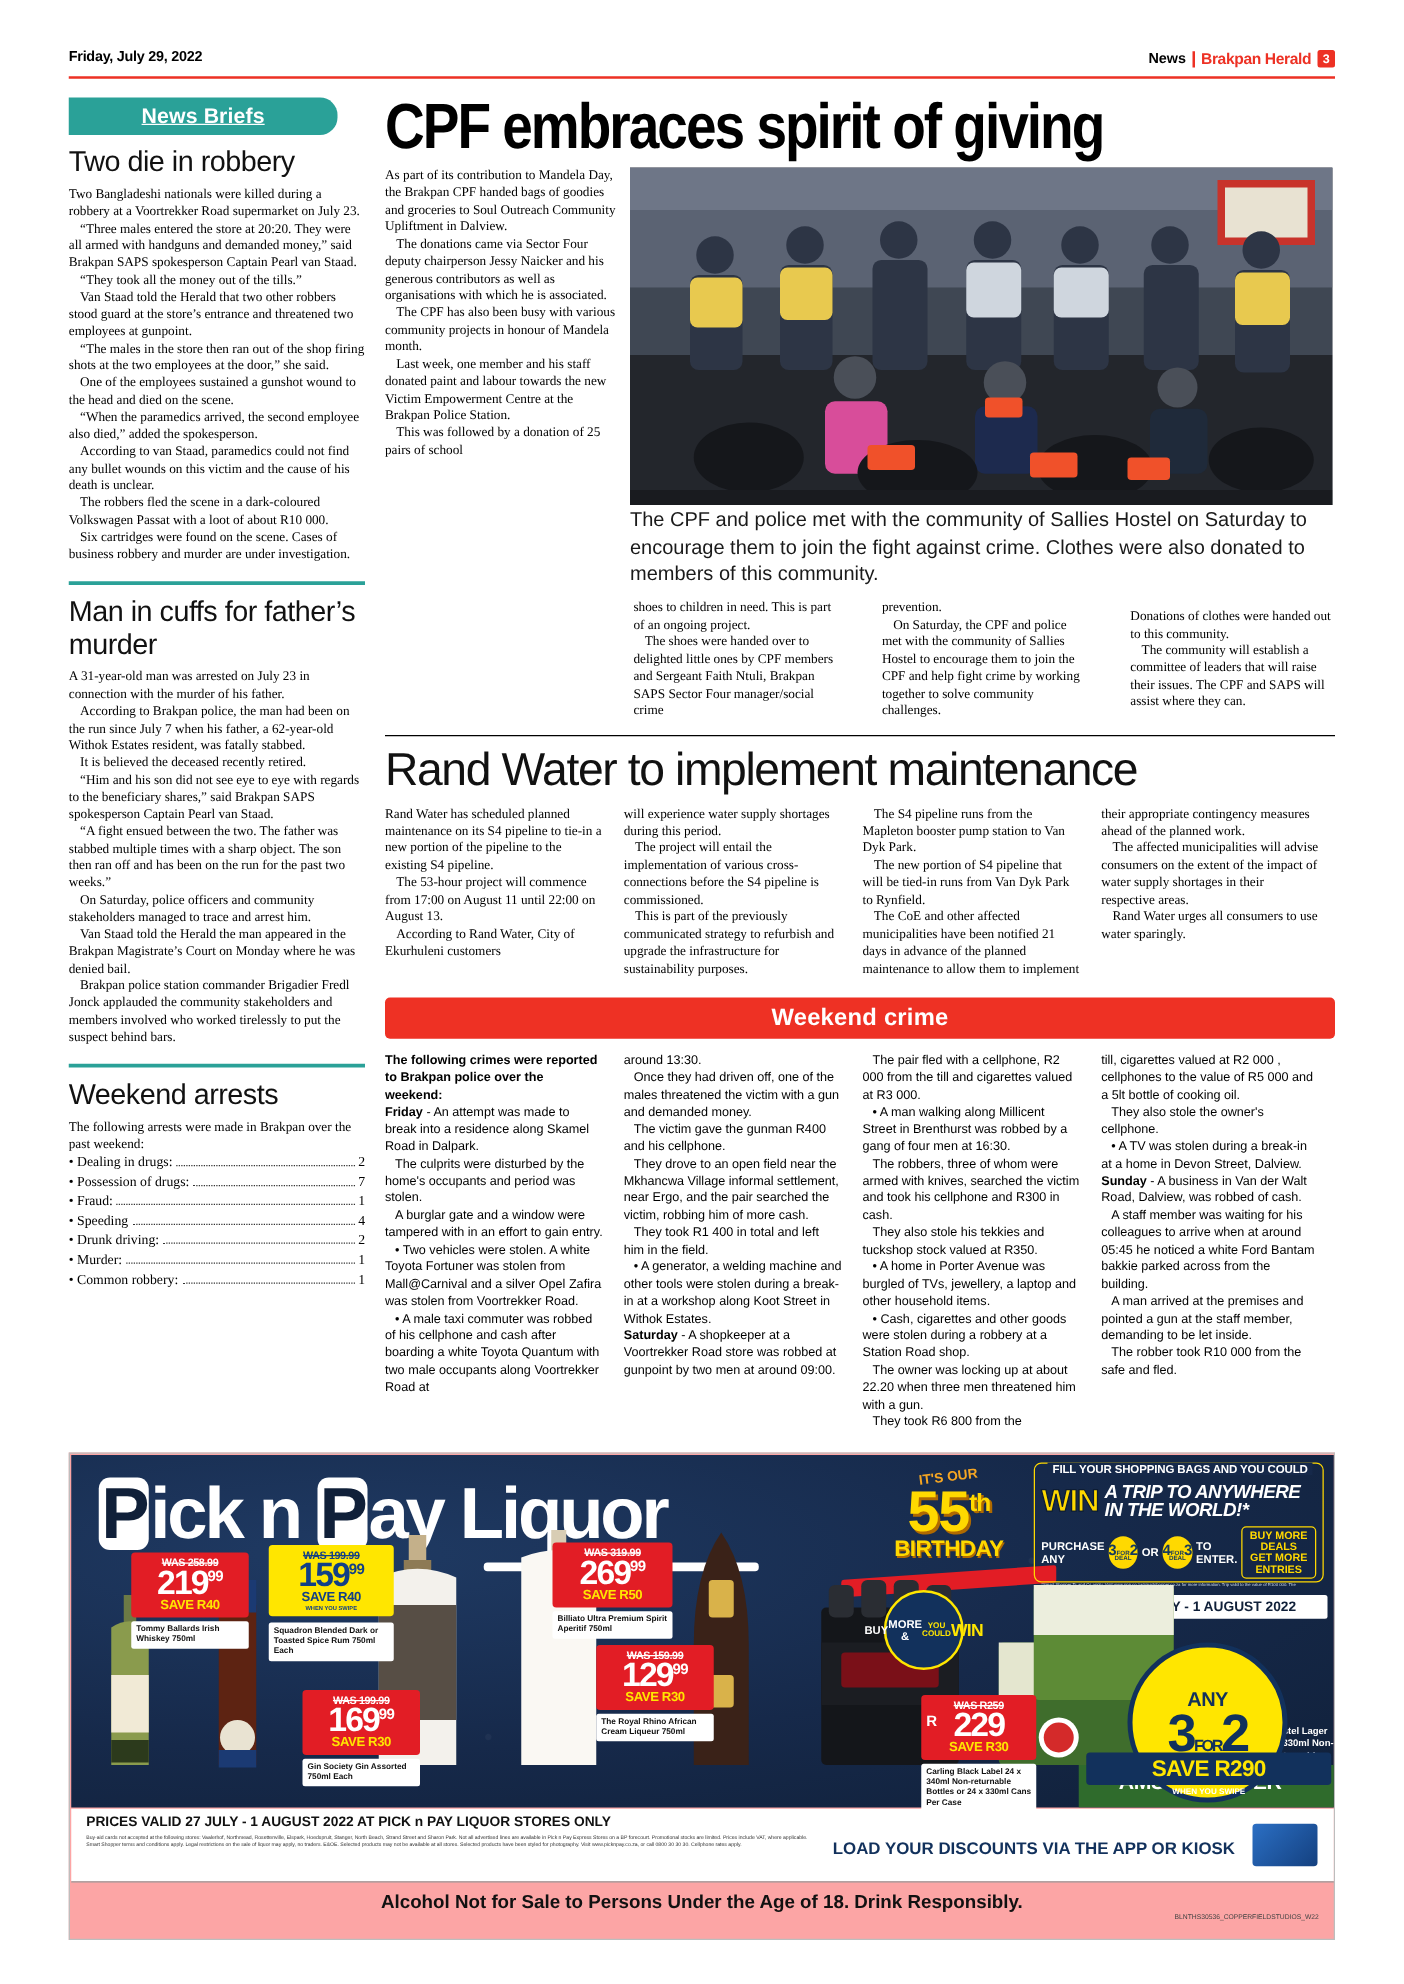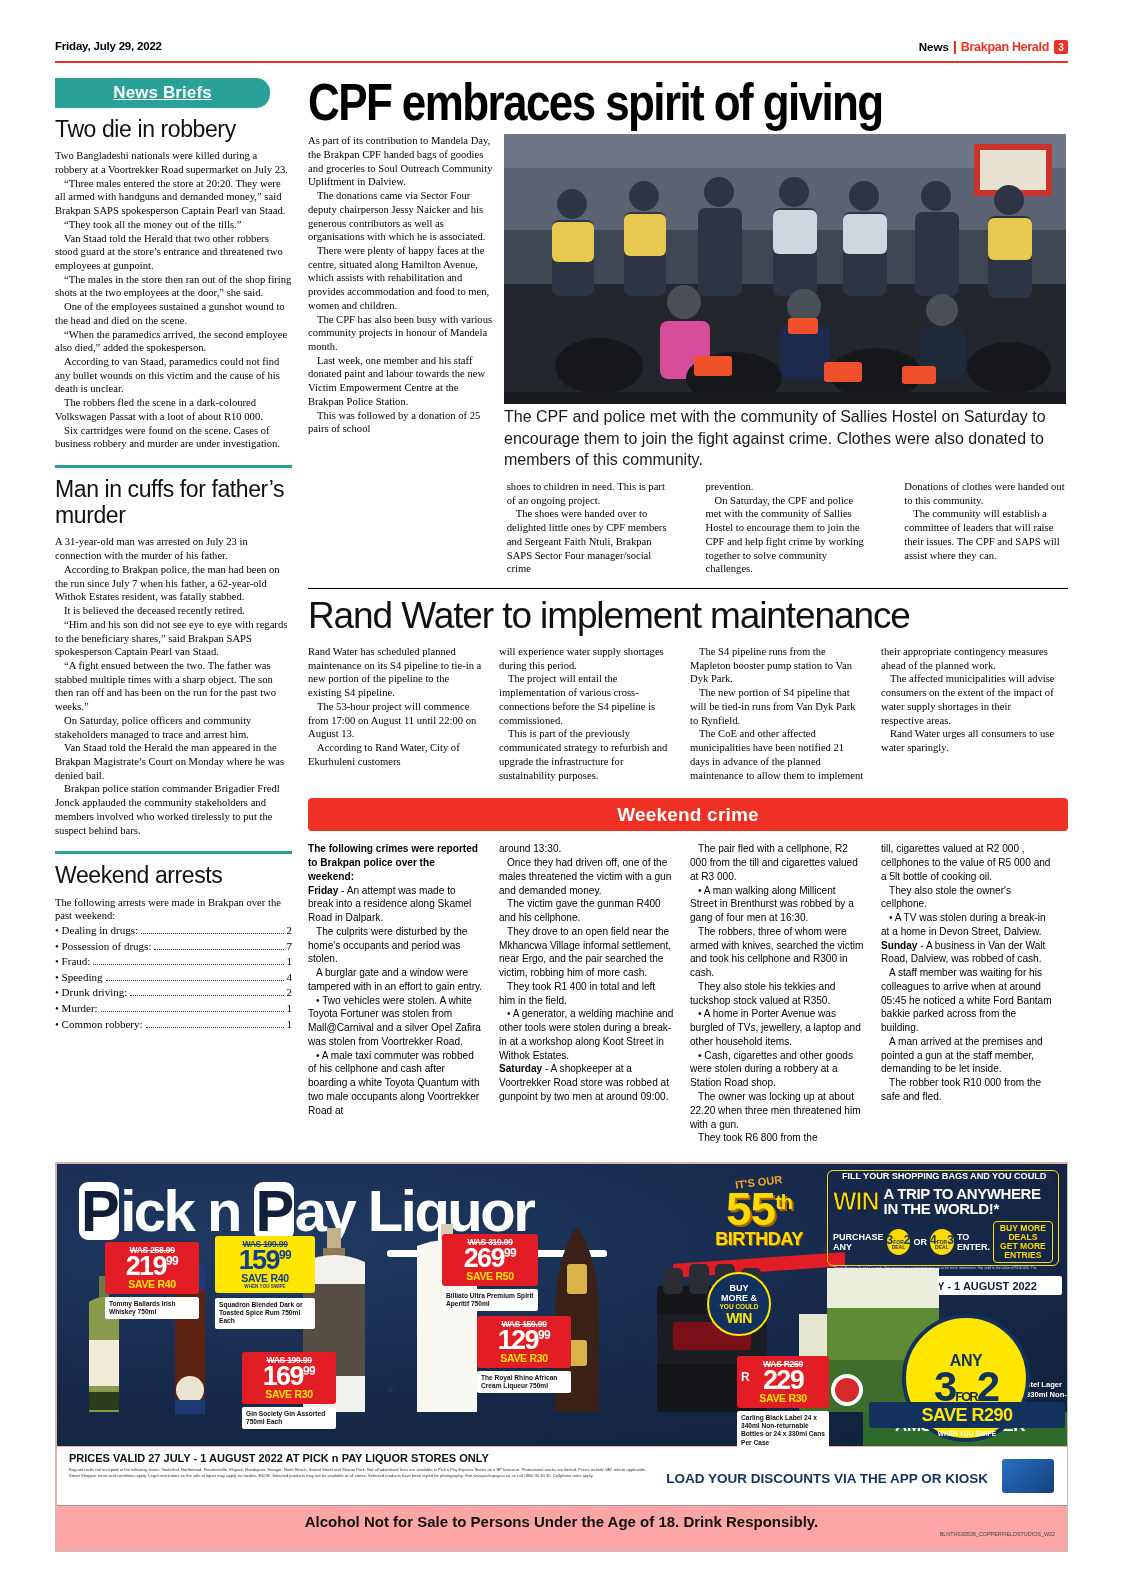--- a/index.html
+++ b/index.html
@@ -77,21 +77,21 @@
   .cpf-photo-wrap { width:562px; }
   .cpf-photo {
     width:562px; height:270px; position:relative; overflow:hidden;
     background: linear-gradient(180deg,#5d6470 0%, #474d58 42%, #2d3138 100%);
   }
   .caption {
     font-family:"Liberation Sans",sans-serif; font-size:16px; line-height:1.35;
     color:#1a1a1a; padding-top:2px;
   }
 
-  .three-col { display:flex; gap:35px; margin-top:9px; }
+  .three-col { display:flex; gap:35px; margin-top:9px;align-items:center; }
   .three-col > div { width:186px; }
 
   .hr-thin { height:1px; background:#000; margin:12px 0 0 0; }
 
   .headline-rand {
     font-family:"Liberation Sans",sans-serif; font-weight:400; font-size:37px;
     line-height:1.0; letter-spacing:-1.1px; color:#111; margin-top:8px;
   }
   .four-col { display:flex; gap:16px; margin-top:11px; }
   .four-col > div { width:175px; }
@@ -167,21 +167,21 @@
     font-family:"Liberation Sans",sans-serif; font-weight:700; color:#fff;
     font-size:9.2px; text-align:center; letter-spacing:-0.1px;
     position:relative; top:-9px; background:#16294a; display:inline-block; padding:0 4px; left:5px;
   }
   .win-word {
     font-family:"Liberation Sans",sans-serif; font-weight:700; color:#ffd900;
     font-size:25px; letter-spacing:-1px; -webkit-text-stroke:1px #0d1c33;
   }
   .win-line {
     font-family:"Liberation Sans",sans-serif; font-weight:700; color:#fff;
-    font-size:15px; line-height:1.0; letter-spacing:-0.4px;
+    font-size:15px; line-height:1.0; letter-spacing:-0.4px;font-style:italic;
   }
   .win-purchase {
     font-family:"Liberation Sans",sans-serif; font-weight:700; color:#fff;
     font-size:9px; display:flex; align-items:center; gap:3px; margin-top:5px;
   }
   .deal-circle {
     width:26px; height:26px; border-radius:50%; background:#ffd900; color:#14395f;
     font-family:"Liberation Sans",sans-serif; font-weight:700; font-size:12px;
     display:flex; flex-direction:column; align-items:center; justify-content:center; line-height:.85;
   }
@@ -377,21 +377,20 @@
   </div>
 
   <div class="main">
 
     <h1 class="headline-cpf">CPF embraces spirit of giving</h1>
 
     <div class="cpf-row">
       <div class="cpf-col body-serif">
         <p class="noindent">As part of its contribution to Mandela Day, the Brakpan CPF handed bags of goodies and groceries to Soul Outreach Community Upliftment in Dalview.</p>
         <p>The donations came via Sector Four deputy chairperson Jessy Naicker and his generous contributors as well as organisations with which he is associated.</p>
-        <p>There were plenty of happy faces at the centre, situated along Hamilton Avenue, which assists with rehabilitation and provides accommodation and food to men, women and children.</p>
         <p>The CPF has also been busy with various community projects in honour of Mandela month.</p>
         <p>Last week, one member and his staff donated paint and labour towards the new Victim Empowerment Centre at the Brakpan Police Station.</p>
         <p>This was followed by a donation of 25 pairs of school</p>
       </div>
 
       <div class="cpf-photo-wrap">
         <div class="cpf-photo">
           <svg width="562" height="270" viewBox="0 0 562 270">
             <rect width="562" height="270" fill="#3f4753"></rect>
             <rect x="0" y="0" width="562" height="96" fill="#5b6373"></rect>
@@ -646,21 +645,21 @@
           <circle cx="908" cy="226" r="14" fill="#fff"></circle>
             <circle cx="908" cy="226" r="10" fill="#d42a2a"></circle>
         </g>
 
         <rect x="806" y="248" width="205" height="34" fill="#2f6b2c"></rect>
       </svg>
 
       <div style="position:absolute; left:838px; top:252px; font-family:'Liberation Sans',sans-serif; font-weight:700; font-size:17px; color:#fff; letter-spacing:-0.3px;">AMSTEL LAGER</div>
       <div style="position:absolute; left:952px; top:216px; width:58px; font-family:'Liberation Sans',sans-serif; font-weight:700; font-size:7.6px; color:#fff; line-height:1.3; text-align:center;">Amstel Lager 24 x 330ml Non- returnable Bottles</div>
 
-      <div style="position:absolute; left:650px; top:108px; width:64px; height:64px; border-radius:50%; background:#12315c; border:2px solid #ffe600; display:flex; flex-direction:column; align-items:center; justify-content:center; text-align:center;">
+      <div style="position:absolute; left:650px; top:108px; width:64px; height:64px; border-radius:50%; background:#12315c; border:2px solid #ffe600; display:flex; flex-direction:row; align-items:center; justify-content:center; text-align:center;">
         <span style="font-family:'Liberation Sans',sans-serif;font-weight:700;font-size:9px;color:#fff;">BUY</span>
         <span style="font-family:'Liberation Sans',sans-serif;font-weight:700;font-size:9px;color:#fff;">MORE &amp;</span>
         <span style="font-family:'Liberation Sans',sans-serif;font-weight:700;font-size:6.5px;color:#ffe600;">YOU COULD</span>
         <span style="font-family:'Liberation Sans',sans-serif;font-weight:700;font-size:14px;color:#ffe600;letter-spacing:-0.5px;">WIN</span>
       </div>
 
       <div class="any3for2">
         <span class="any">ANY</span>
         <span class="big"><span>3</span><small>FOR</small><span>2</span></span>
       </div>

